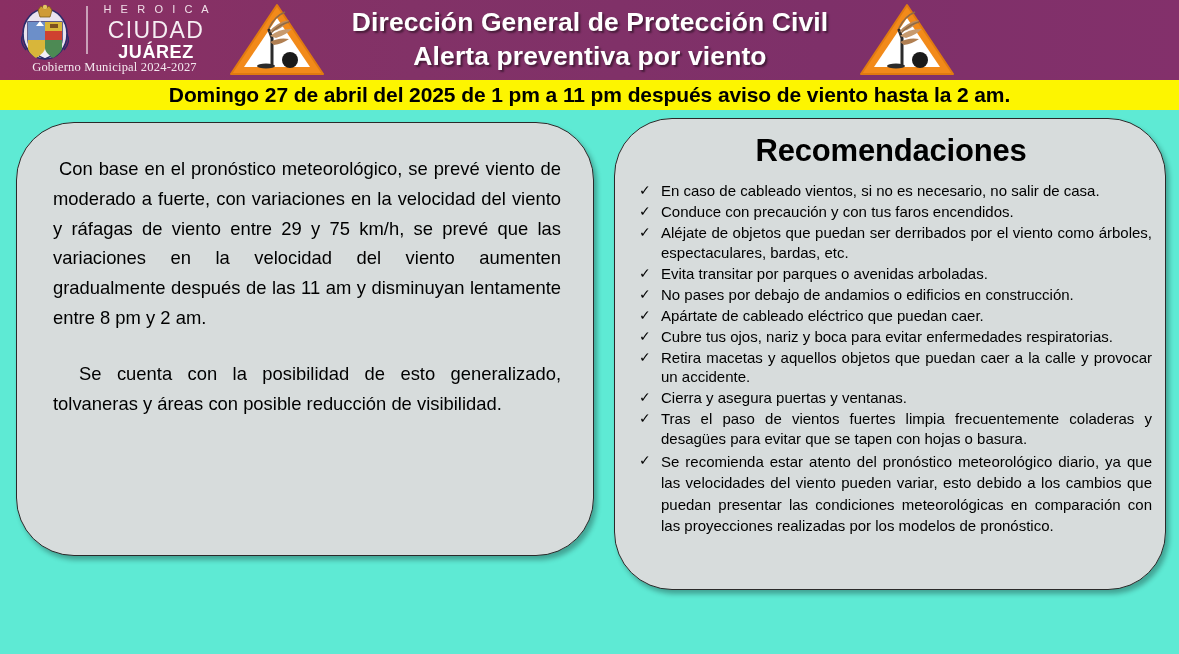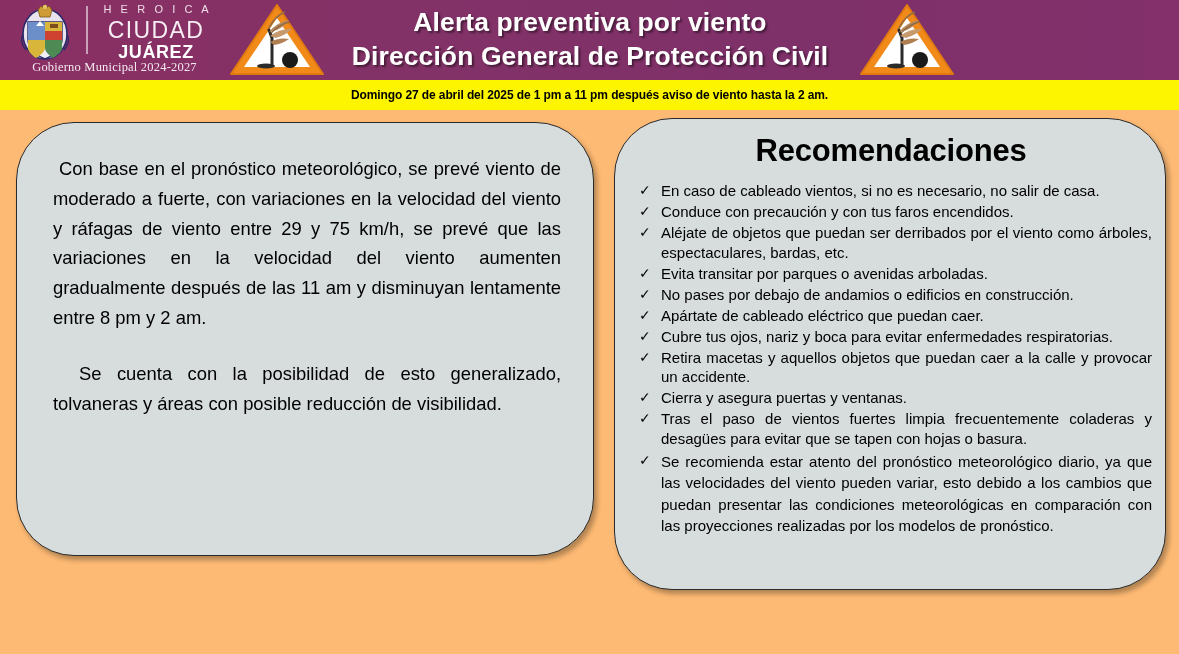--- a/index.html
+++ b/index.html
@@ -104,32 +104,32 @@
     width: 1179px;
     height: 30px;
     background: #fdf500;
     display: flex;
     align-items: center;
     justify-content: center;
   }
   .yellow-band .band-text {
     color: #000000;
     font-weight: 700;
-    font-size: 12px;
+    font-size: 21px;
     letter-spacing: -0.1px;
     font-family: "Liberation Sans", sans-serif;
   }
 
   
   .body-area {
     position: absolute;
     left: 0; top: 110px;
     width: 1179px;
     height: 544px;
-    background: #fdba74;
+    background: #5eead4;
   }
 
   .panel {
     position: absolute;
     background: #d7dcdc;
     border: 1px solid #2a2a2a;
     border-radius: 58px;
     box-sizing: border-box;
     box-shadow: 3px 4px 5px rgba(0,0,0,0.30);
   }
@@ -240,22 +240,22 @@
       <path d="M41 30 q8 -10 20 -12 q-4 6 -12 10 z" fill="#b98b60"></path>
       <path d="M42 34 q10 -8 22 -7 q-6 6 -16 9 z" fill="#c79a6e"></path>
       <path d="M42 40 q9 -5 19 -3 q-7 5 -15 6 z" fill="#b07f52"></path>
       <path d="M41 26 q6 -12 16 -16" stroke="#8f6a44" stroke-width="1.6" fill="none"></path>
       <path d="M43 31 q9 -9 18 -11" stroke="#8f6a44" stroke-width="1.4" fill="none"></path>
       <ellipse cx="38" cy="64" rx="9" ry="2.4" fill="#2b2b2b"></ellipse>
       <circle cx="62" cy="58" r="8" fill="#1a1a1a"></circle>
     </svg>
 
     <div class="header-title">
+      <div>Dirección General de Protección Civil</div>
       <div>Alerta preventiva por viento</div>
-      <div>Dirección General de Protección Civil</div>
     </div>
 
     <svg class="warn-tri warn-right" viewBox="0 0 98 76">
       <path d="M49 3 L95 72 L3 72 Z" fill="#f28a1a" stroke="#e07a10" stroke-width="2" stroke-linejoin="round"></path>
       <path d="M49 16 L82 65 L16 65 Z" fill="#ffffff"></path>
       <path d="M44 62 L44 36 L41 28" stroke="#2b2b2b" stroke-width="3" fill="none" stroke-linecap="round"></path>
       <path d="M41 30 q8 -10 20 -12 q-4 6 -12 10 z" fill="#b98b60"></path>
       <path d="M42 34 q10 -8 22 -7 q-6 6 -16 9 z" fill="#c79a6e"></path>
       <path d="M42 40 q9 -5 19 -3 q-7 5 -15 6 z" fill="#b07f52"></path>
       <path d="M41 26 q6 -12 16 -16" stroke="#8f6a44" stroke-width="1.6" fill="none"></path>

